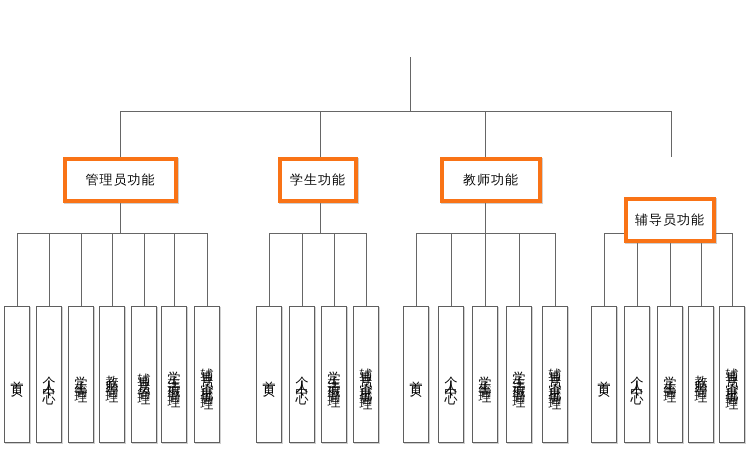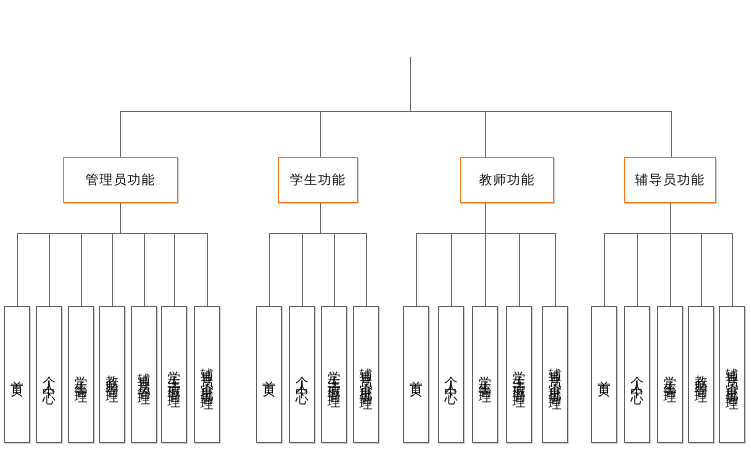--- a/index.html
+++ b/index.html
@@ -10,21 +10,21 @@
     width:751px; height:457px;
     background:#ffffff;
     overflow:hidden;
   }
   .line { position:absolute; background:#666666; }
   .line.h { height:1px; }
   .line.v { width:1px; }
   .box {
     position:absolute;
     background:#ffffff;
-    border:1px solid #f97316;
+    border:4px solid #f97316;
     display:flex; align-items:center; justify-content:center;
     box-shadow:1px 1px 0 rgba(120,120,120,0.35);
   }
   .root {
     left:277px; top:14px; width:266px; height:43px;
     border:2px solid #4d4d4d;
     font-size:15px; font-weight:bold;
     letter-spacing:1px;
   }
   .l2 { top:157px; height:46px; font-size:13px; letter-spacing:1px; }
@@ -90,22 +90,22 @@
 
   <div class="line v" style="left:604px; top:233px; height:73px;"></div>
   <div class="line v" style="left:637px; top:233px; height:73px;"></div>
   <div class="line v" style="left:670px; top:233px; height:73px;"></div>
   <div class="line v" style="left:701px; top:233px; height:73px;"></div>
   <div class="line v" style="left:732px; top:233px; height:73px;"></div>
 
 
   <div class="box l2" style="left:63px;  width:115px;">管理员功能</div>
   <div class="box l2" style="left:278px; width:80px;">学生功能</div>
-  <div class="box l2" style="left:460px; width:94px;">教师功能</div>
-  <div class="box l2" style="left:624px; width:92px;">辅导员功能</div>
+  <div class="box l2" style="left:440px; width:102px;">教师功能</div>
+  <div class="box l2" style="left:624px; width:92px;margin-top:40px;">辅导员功能</div>
 
   <div class="box leaf" style="left:4px;">
       <span class="vtext">首页</span>
     </div>
   <div class="box leaf" style="left:36px;">
       <span class="vtext">个人中心</span>
     </div>
   <div class="box leaf" style="left:68px;">
       <span class="vtext">学生管理</span>
     </div>

